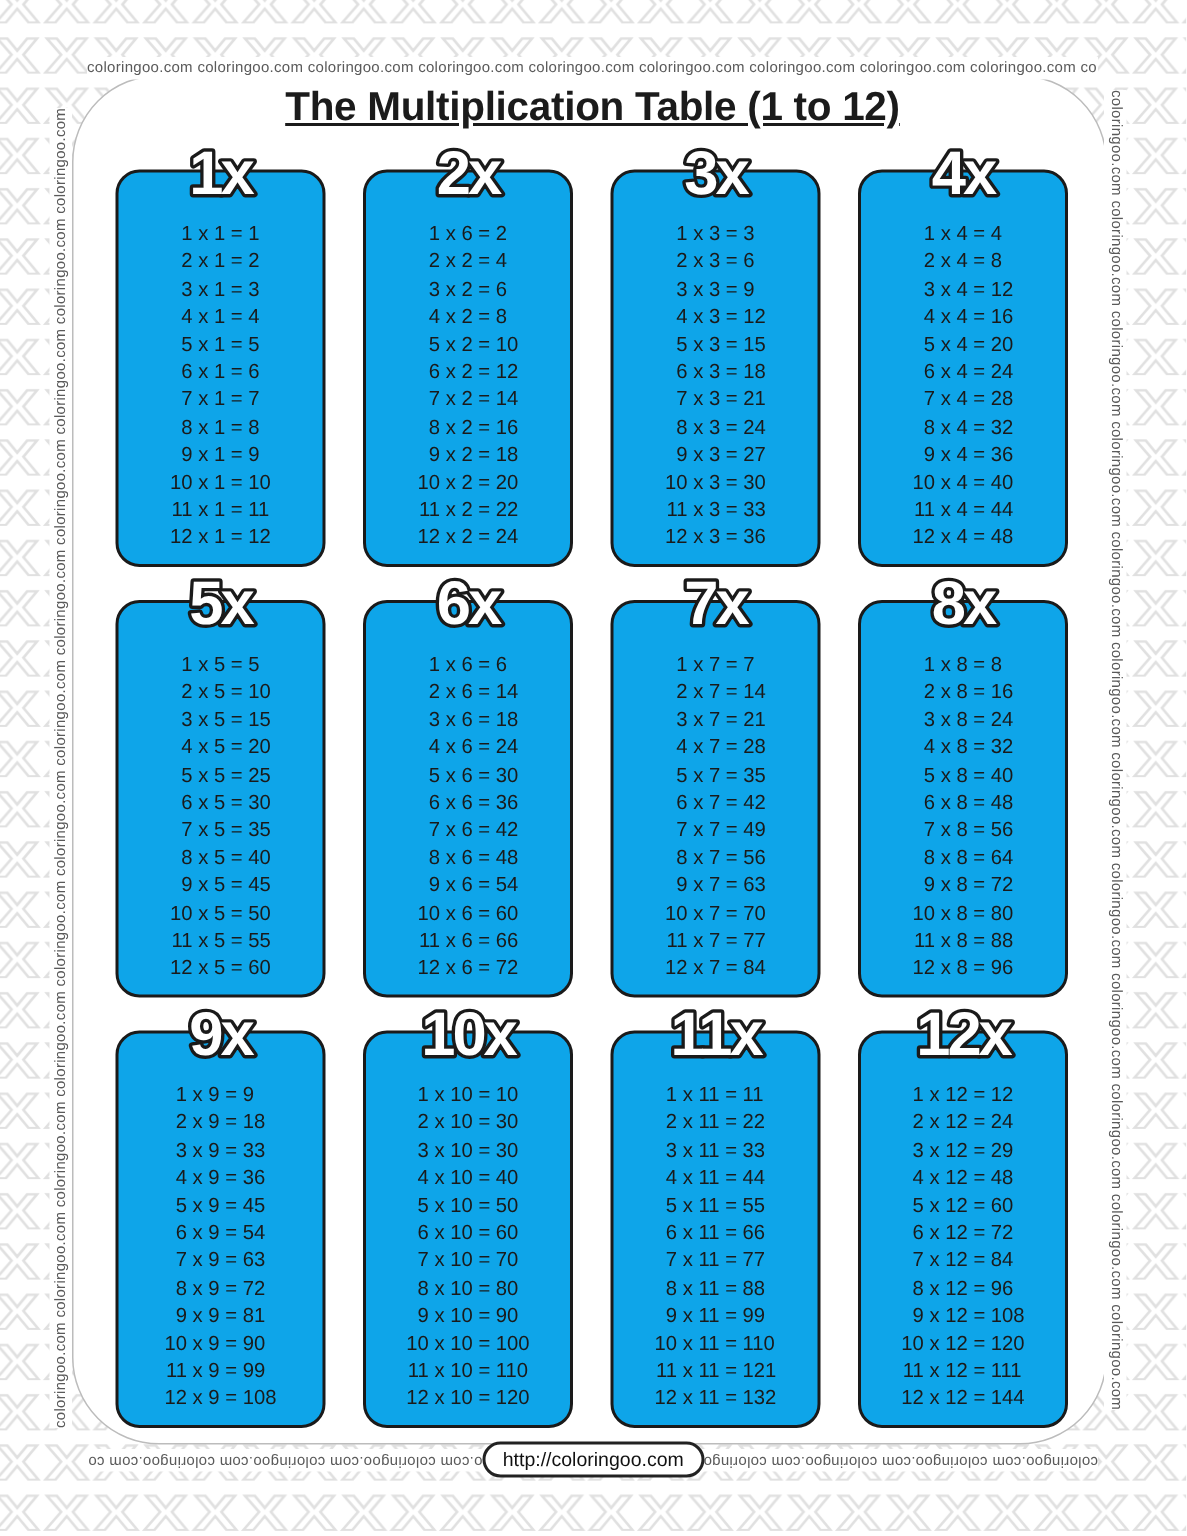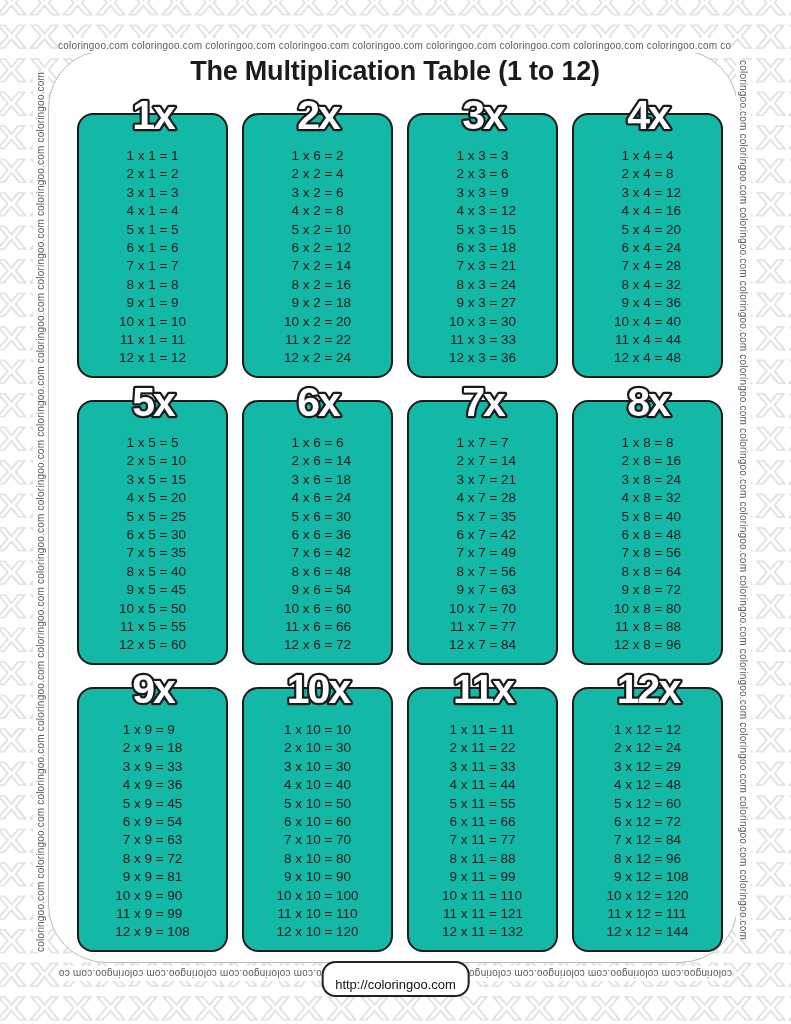--- a/index.html
+++ b/index.html
@@ -21,52 +21,52 @@
     letter-spacing:0.2px; z-index:2;
   }
   .wm-top    { left:58px;  top:38px;  width:674px; text-align:center; }
   .wm-bottom { left:58px;  top:966px; width:674px; text-align:center; transform:rotate(180deg); }
   .wm-left   { left:33px;  top:952px; width:880px; transform-origin:0 0; transform:rotate(-90deg); }
   .wm-right  { left:751px; top:60px;  width:880px; transform-origin:0 0; transform:rotate(90deg); }
 
   .title {
     position:absolute; left:45px; top:56px; width:700px; margin:0;
     text-align:center; font-size:27px; font-weight:bold; color:#1b1b1b;
-    letter-spacing:-0.2px; z-index:3;
+    letter-spacing:-0.2px; z-index:3;text-decoration:underline;
   }
 
   .grid {
     position:absolute; left:77px; top:113px; z-index:3;
     display:grid; grid-template-columns:repeat(4,140px);
     column-gap:25px; row-gap:22px;
   }
   .tbox {
-    position:relative; width:151px; height:265px; box-sizing:border-box;
-    border:2px solid #1a1a1a; border-radius:16px; background:#14b8a6;
+    position:relative; width:140px; height:265px; box-sizing:border-box;
+    border:2px solid #1a1a1a; border-radius:16px; background:#0ea5e9;
   }
   .bubble {
     position:absolute; top:-23px; left:50%; transform:translateX(-50%);
     overflow:visible;
   }
   .bubble-text {
     font-family:"Liberation Sans", sans-serif; font-size:41px; font-weight:bold;
     letter-spacing:-2px; fill:#ffffff; stroke:#1a1a1a; stroke-width:4.5px;
   }
   .eqs {
     width:fit-content; margin:32px auto 0; font-size:13.5px;
     line-height:18.4px; color:#1a1a1a;
   }
   .eq-line { display:flex; }
   .op1 { display:inline-block; width:15px; text-align:right; white-space:pre; }
   .rest { white-space:pre; }
 
   .footer-pill {
     position:absolute; left:50%; top:961px; transform:translateX(-50%);
     background:#fff; border:2px solid #222; border-radius:14px;
-    padding:14px 12px 3px; font-size:13px; color:#111; z-index:4;
+    padding:2px 12px 3px; font-size:13px; color:#111; z-index:4;
     white-space:nowrap;
   }
 </style>
 </head>
 <body>
 
 <div class="page">
 
   <svg class="bgpattern" width="791" height="1024">
     <defs>

